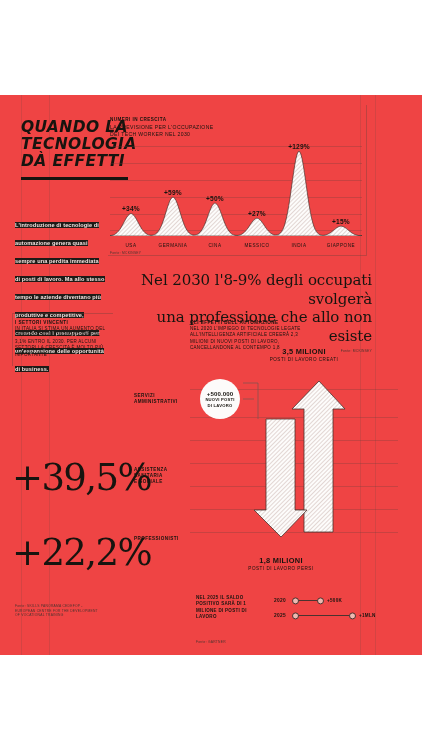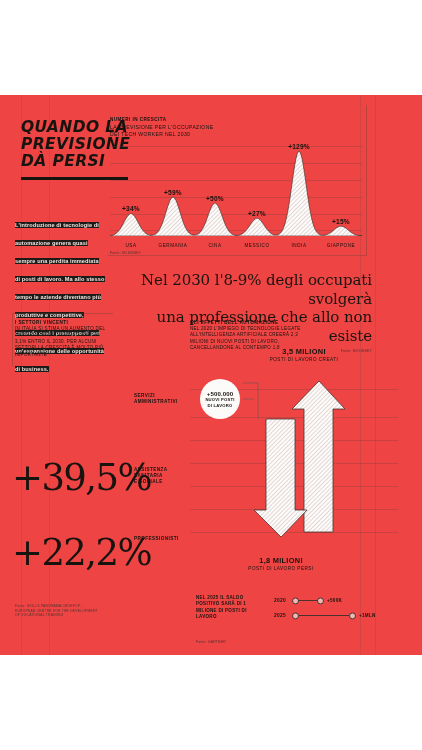--- a/index.html
+++ b/index.html
@@ -375,22 +375,22 @@
 
 <div id="page">
 
   <div class="vguide g1"></div>
   <div class="vguide g2"></div>
   <div class="vguide g3"></div>
   <div class="vguide g4"></div>
 
   <div id="masthead">
     <div class="title-line">QUANDO LA</div>
-    <div class="title-line">PREVISIONE</div>
-    <div class="title-line">DÀ PERSI</div>
+    <div class="title-line">TECNOLOGIA</div>
+    <div class="title-line">DÀ EFFETTI</div>
     <div class="rule"></div>
   </div>
 
   <div id="intro">
     <span class="sel">L'introduzione di tecnologie di automazione genera quasi sempre una perdita immediata di posti di lavoro. Ma allo stesso tempo le aziende diventano più produttive e competitive, creando così i presupposti per un'espansione delle opportunità di business.</span>
   </div>
 
   <div id="chart-block">
     <div class="kicker">NUMERI IN CRESCITA</div>
     <div class="kicker-sub">LA PREVISIONE PER L'OCCUPAZIONE</div>

